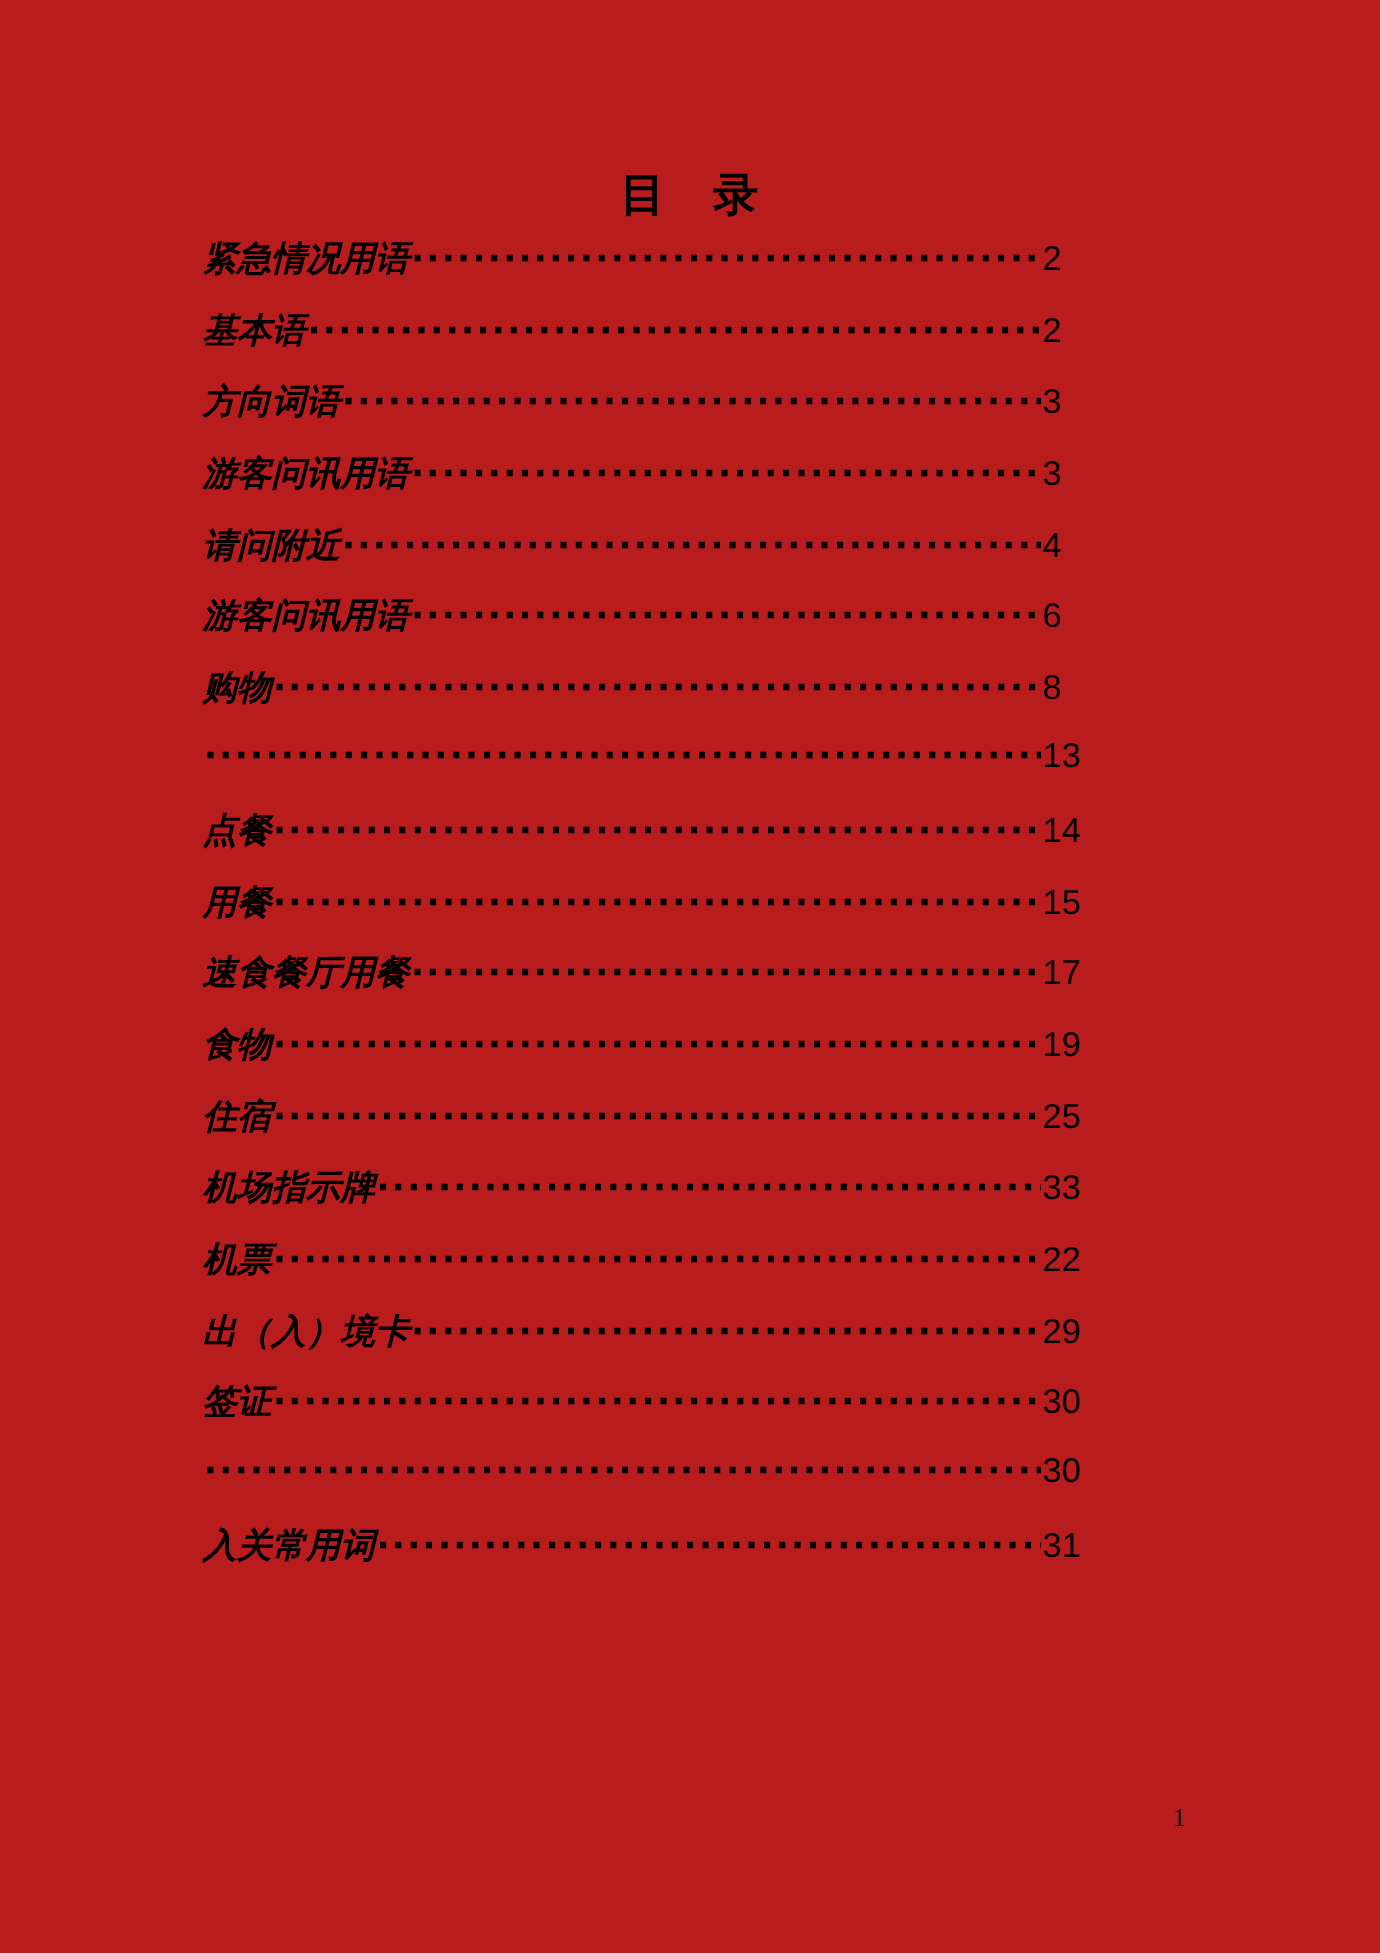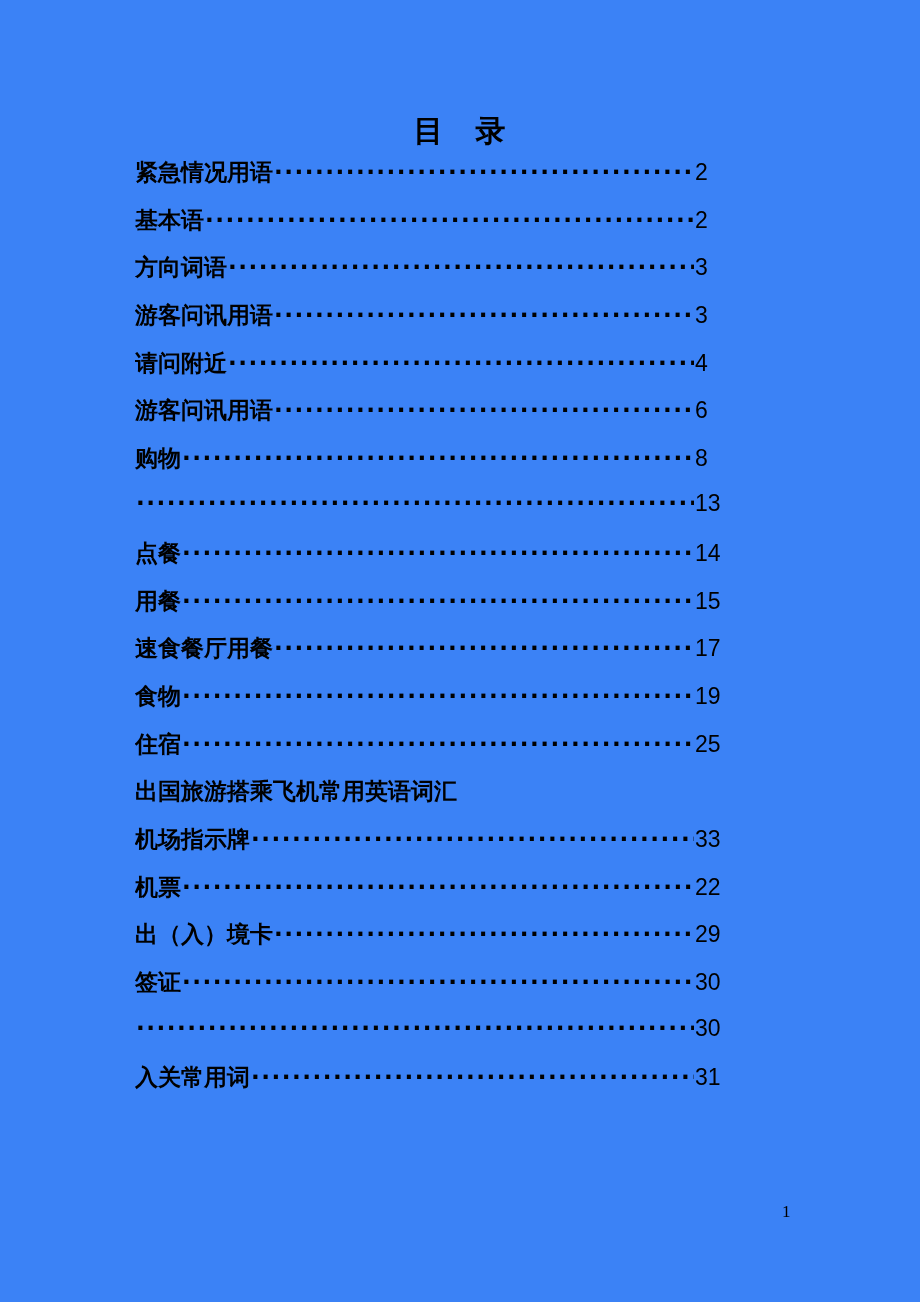--- a/index.html
+++ b/index.html
@@ -4,21 +4,21 @@
 <style>
   html, body {
     margin: 0;
     padding: 0;
     background: #ffffff;
   }
   .page {
     position: relative;
     width: 920px;
     height: 1302px;
-    background: #3b82f6;
+    background: #b91c1c;
     color: #000000;
     font-family: "DejaVu Sans", sans-serif;
     overflow: hidden;
   }
   .doc-title {
     margin: 0;
     padding-top: 113px;
     text-align: center;
     font-size: 30px;
     line-height: 36px;
@@ -33,20 +33,21 @@
     display: flex;
     align-items: baseline;
     height: 47.65px;
     font-size: 23px;
     font-weight: bold;
     white-space: nowrap;
     overflow: hidden;
   }
   .toc-label {
     flex: 0 0 auto;
+    font-style: italic;
   }
   .toc-leader {
     flex: 1 1 auto;
     overflow: hidden;
     font-weight: bold;
     letter-spacing: 1.5px;
     margin: 0 1px;
   }
   .toc-page {
     flex: 0 0 auto;
@@ -130,23 +131,20 @@
         <span class="toc-label">食物</span>
         <span class="toc-leader">························································································································</span>
         <span class="toc-page">19</span>
       </div>
       <div class="toc-row">
         <span class="toc-label">住宿</span>
         <span class="toc-leader">························································································································</span>
         <span class="toc-page">25</span>
       </div>
       <div class="toc-row">
-        <span class="toc-label">出国旅游搭乘飞机常用英语词汇</span>
-      </div>
-      <div class="toc-row">
         <span class="toc-label">机场指示牌</span>
         <span class="toc-leader">························································································································</span>
         <span class="toc-page">33</span>
       </div>
       <div class="toc-row">
         <span class="toc-label">机票</span>
         <span class="toc-leader">························································································································</span>
         <span class="toc-page">22</span>
       </div>
       <div class="toc-row">

